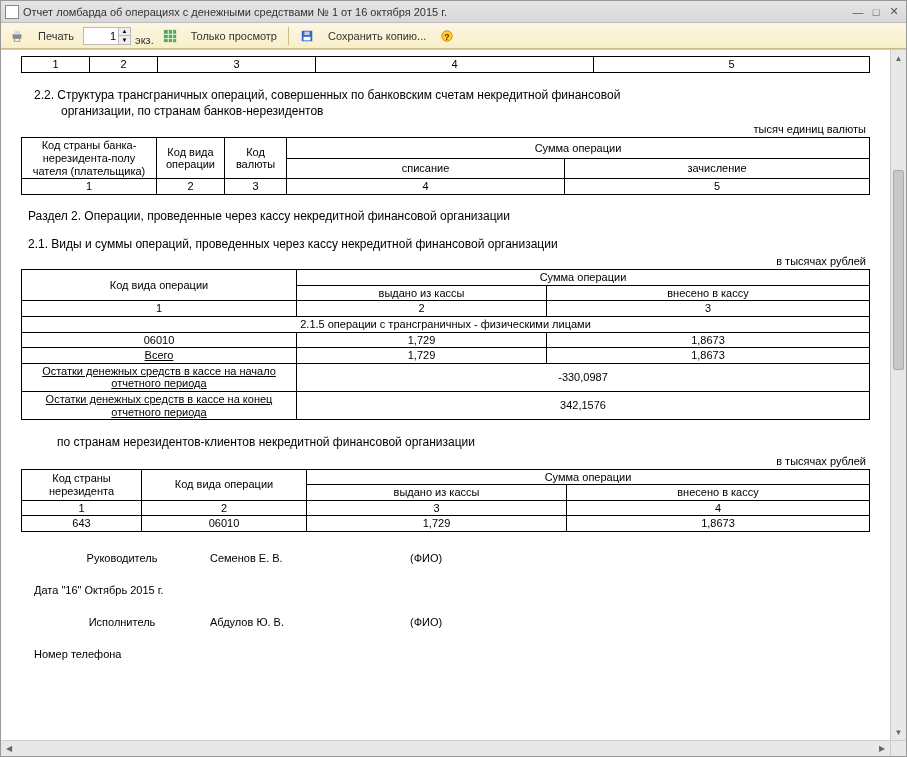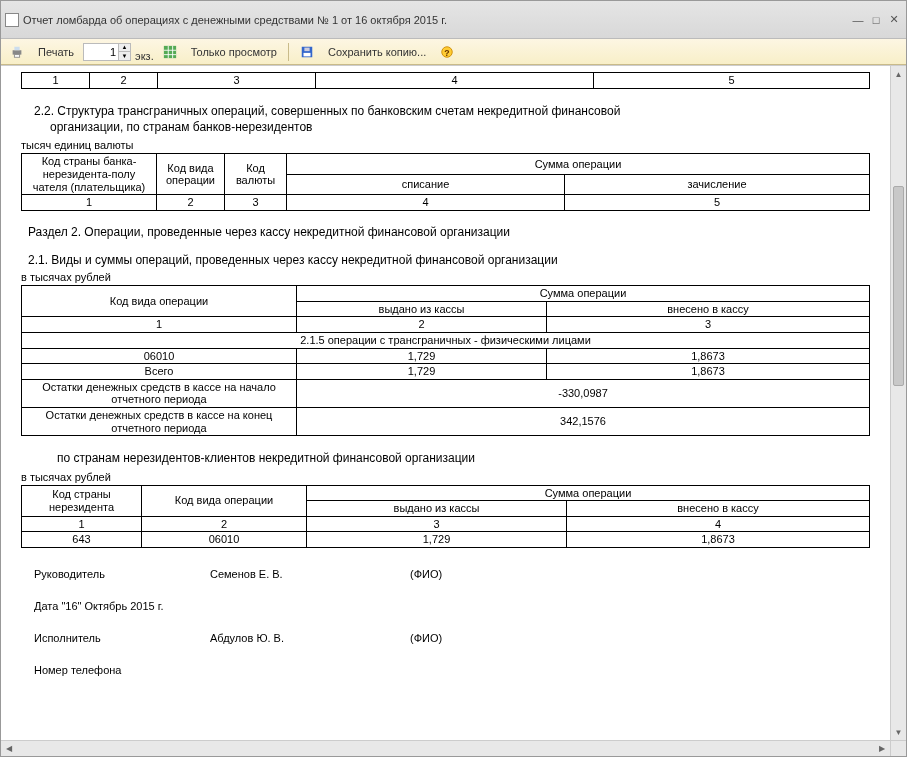--- a/index.html
+++ b/index.html
@@ -1,18 +1,18 @@
 <!DOCTYPE html>
 <html><head>
 <meta charset="utf-8">
 <style>
 * { box-sizing: border-box; margin: 0; padding: 0; }
 body { font-family: Arial, sans-serif; font-size: 11px; background: #fff; }
 .window { width: 907px; height: 757px; border: 1px solid #999; background: #f0f0f0; display: flex; flex-direction: column; }
-.titlebar { background: linear-gradient(#e5e5e5,#d8d8d8); height: 38px; display: flex; align-items: center; padding: 0 4px; border-bottom: 1px solid #bbb; }
+.titlebar { background: linear-gradient(#e5e5e5,#d8d8d8); height: 22px; display: flex; align-items: center; padding: 0 4px; border-bottom: 1px solid #bbb; }
 .titlebar .doc-icon { width: 14px; height: 14px; margin-right: 4px; border: 1px solid #888; background: #fff; }
 .titlebar .title { flex: 1; color: #333; font-size: 11px; }
 .titlebar .winbtn { width: 16px; height: 14px; margin-left: 2px; display: flex; align-items: center; justify-content: center; font-family: Arial; font-size: 11px; color: #555; cursor: pointer; }
 .toolbar { height: 26px; background: linear-gradient(#fdf6e3,#f8efc8); border-bottom: 1px solid #c9bb8a; display: flex; align-items: center; padding: 0 4px; gap: 4px; }
 .tbtn { display: flex; align-items: center; gap: 14px; padding: 2px 4px; cursor: pointer; color: #333; font-size: 11px; border: 1px solid transparent; border-radius: 2px; }
 .tbtn svg { width: 14px; height: 14px; }
 .copies { display: flex; align-items: center; border: 1px solid #bbb; background: #fff; height: 18px; }
 .copies input { width: 34px; border: none; text-align: right; padding: 0 2px; font-size: 11px; outline: none; }
 .spin { display: flex; flex-direction: column; }
 .spin div { width: 12px; height: 8px; border-left: 1px solid #bbb; display: flex; align-items: center; justify-content: center; font-size: 6px; background: #eee; cursor: pointer; line-height: 1; }
@@ -28,25 +28,25 @@
 .scroll-h { position: absolute; left: 0; right: 16px; bottom: 0; height: 16px; background: #e8e8e8; border-top: 1px solid #ccc; }
 .scroll-h .arr { position: absolute; top: 0; bottom: 0; width: 16px; display: flex; align-items: center; justify-content: center; font-size: 8px; color: #666; }
 .scroll-h .arr.lf { left: 0; }
 .scroll-h .arr.rt { right: 0; }
 .corner { position: absolute; right: 0; bottom: 0; width: 16px; height: 16px; background: #e8e8e8; border-left: 1px solid #ccc; border-top: 1px solid #ccc; }
 .page { position: absolute; left: 0; right: 16px; top: 0; bottom: 16px; overflow: hidden; padding: 6px 20px 0 20px; }
 table.rep { border-collapse: collapse; width: 100%; font-size: 11px; }
 table.rep td, table.rep th { border: 1px solid #000; padding: 1px 3px; text-align: center; line-height: 1.15; }
 .section { font-size: 12px; margin: 14px 0 4px 13px; line-height: 1.35; }
 .section2 { font-size: 12px; margin: 14px 0 4px 7px; }
-.unit { text-align: left; font-size: 11px; margin: 2px 4px 2px 0; }
+.unit { text-align: right; font-size: 11px; margin: 2px 4px 2px 0; }
 .sigrow { display: flex; font-size: 11px; margin: 6px 0 0 13px; }
-.sigrow .c1 { width: 176px; }
+.sigrow .c1 { width: 176px; text-align: center; }
 .sigrow .c2 { width: 200px; }
-.left { text-align: center; }
+.left { text-align: center; text-decoration: underline; }
 .toptbl td { height: 16px; }
 </style>
 </head>
 <body>
 
 <div class="window">
   <div class="titlebar">
     <div class="doc-icon"></div>
     <div class="title">Отчет ломбарда об операциях с денежными средствами № 1 от 16 октября 2015 г.</div>
     <div class="winbtn">—</div>
@@ -112,21 +112,21 @@
           <td>2</td>
           <td>3</td>
           <td>4</td>
           <td>5</td>
         </tr>
       </tbody>
         </table>
 
       <div class="section">
         <div>2.2. Структура трансграничных операций, совершенных по банковским счетам некредитной финансовой</div>
-        <div style="margin-left:16px">организации, по странам банков-нерезидентов</div>
+        <div style="margin-left:27px">организации, по странам банков-нерезидентов</div>
       </div>
       <div class="unit">тысяч единиц валюты</div>
       <table class="rep">
         <colgroup>
             <col style="width:135px">
             <col style="width:68px">
             <col style="width:62px">
             <col style="width:278px">
             <col>
           </colgroup>

